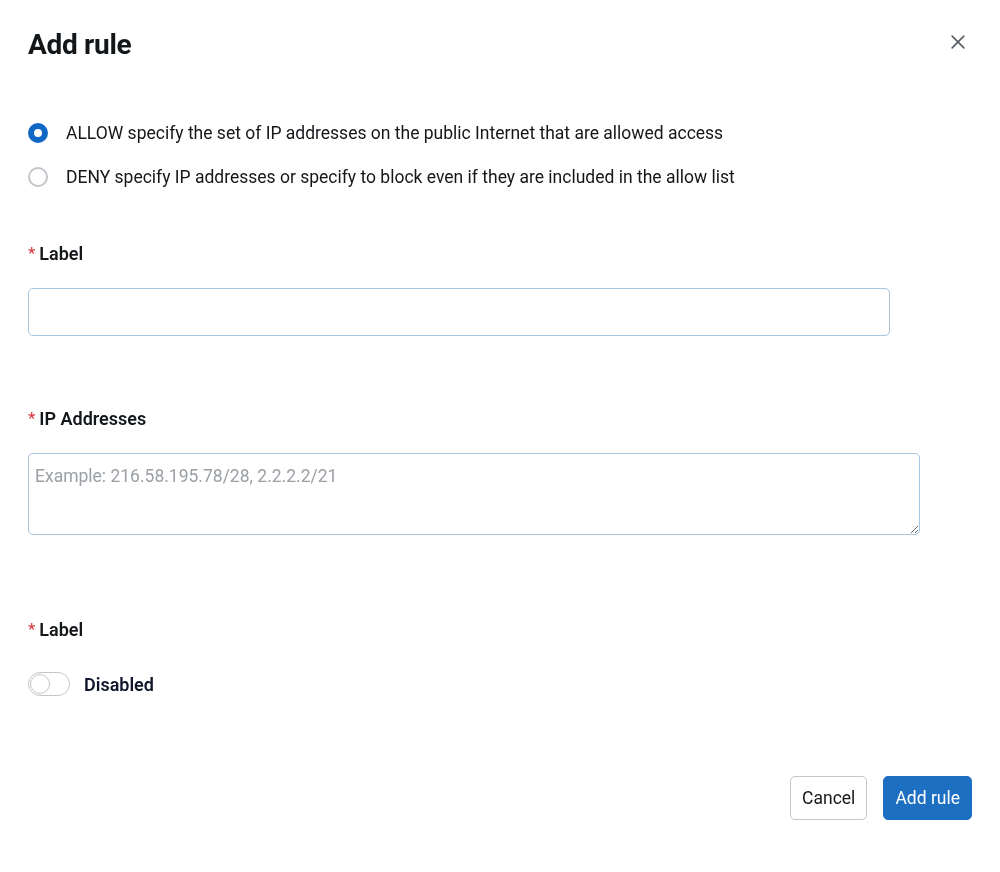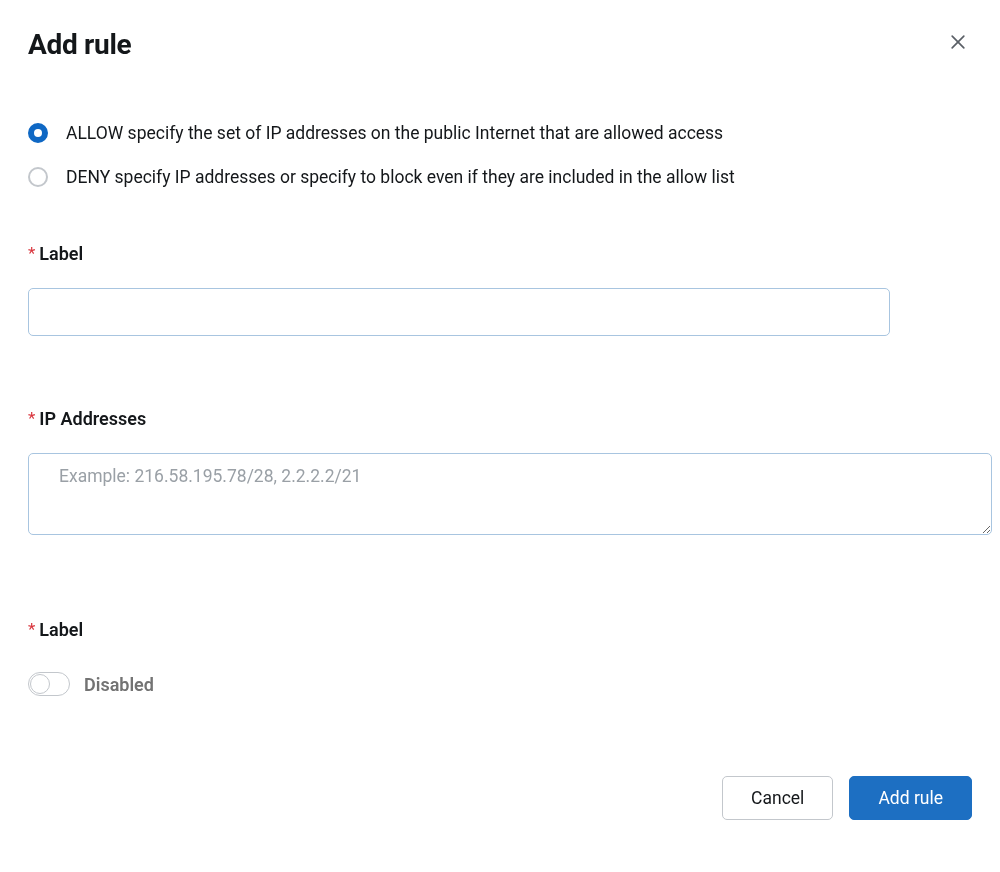--- a/index.html
+++ b/index.html
@@ -118,25 +118,25 @@
       border: 1px solid #a8c5e0;
       border-radius: 5px;
       padding: 0 14px;
       font-size: 17px;
       font-family: inherit;
       color: #14171a;
       outline: none;
     }
 
     .textarea-input {
-      width: 964px;
+      width: 892px;
       height: 82px;
       border: 1px solid #a8c5e0;
       border-radius: 5px;
-      padding: 12px 30px;
+      padding: 12px 6px;
       font-size: 17.5px;
       font-family: inherit;
       color: #14171a;
       resize: both;
       outline: none;
     }
 
     .textarea-input::placeholder {
       color: #9aa0a6;
     }
@@ -173,33 +173,33 @@
       width: 20px;
       height: 20px;
       border-radius: 50%;
       background: #ffffff;
       border: 1px solid #c3c7cc;
     }
 
     .toggle-label {
       font-size: 18px;
       font-weight: 600;
-      color: #737373;
+      color: #0f172a;
     }
 
     .footer-actions {
       margin-top: 80px;
       display: flex;
       justify-content: flex-end;
       gap: 16px;
     }
 
     .btn {
       font-size: 17.5px;
-      padding: 11px 28px;
+      padding: 11px 11px;
       border-radius: 5px;
       cursor: pointer;
       font-family: inherit;
     }
 
     .btn-secondary {
       background: #ffffff;
       color: #14171a;
       border: 1px solid #c3c7cc;
     }

